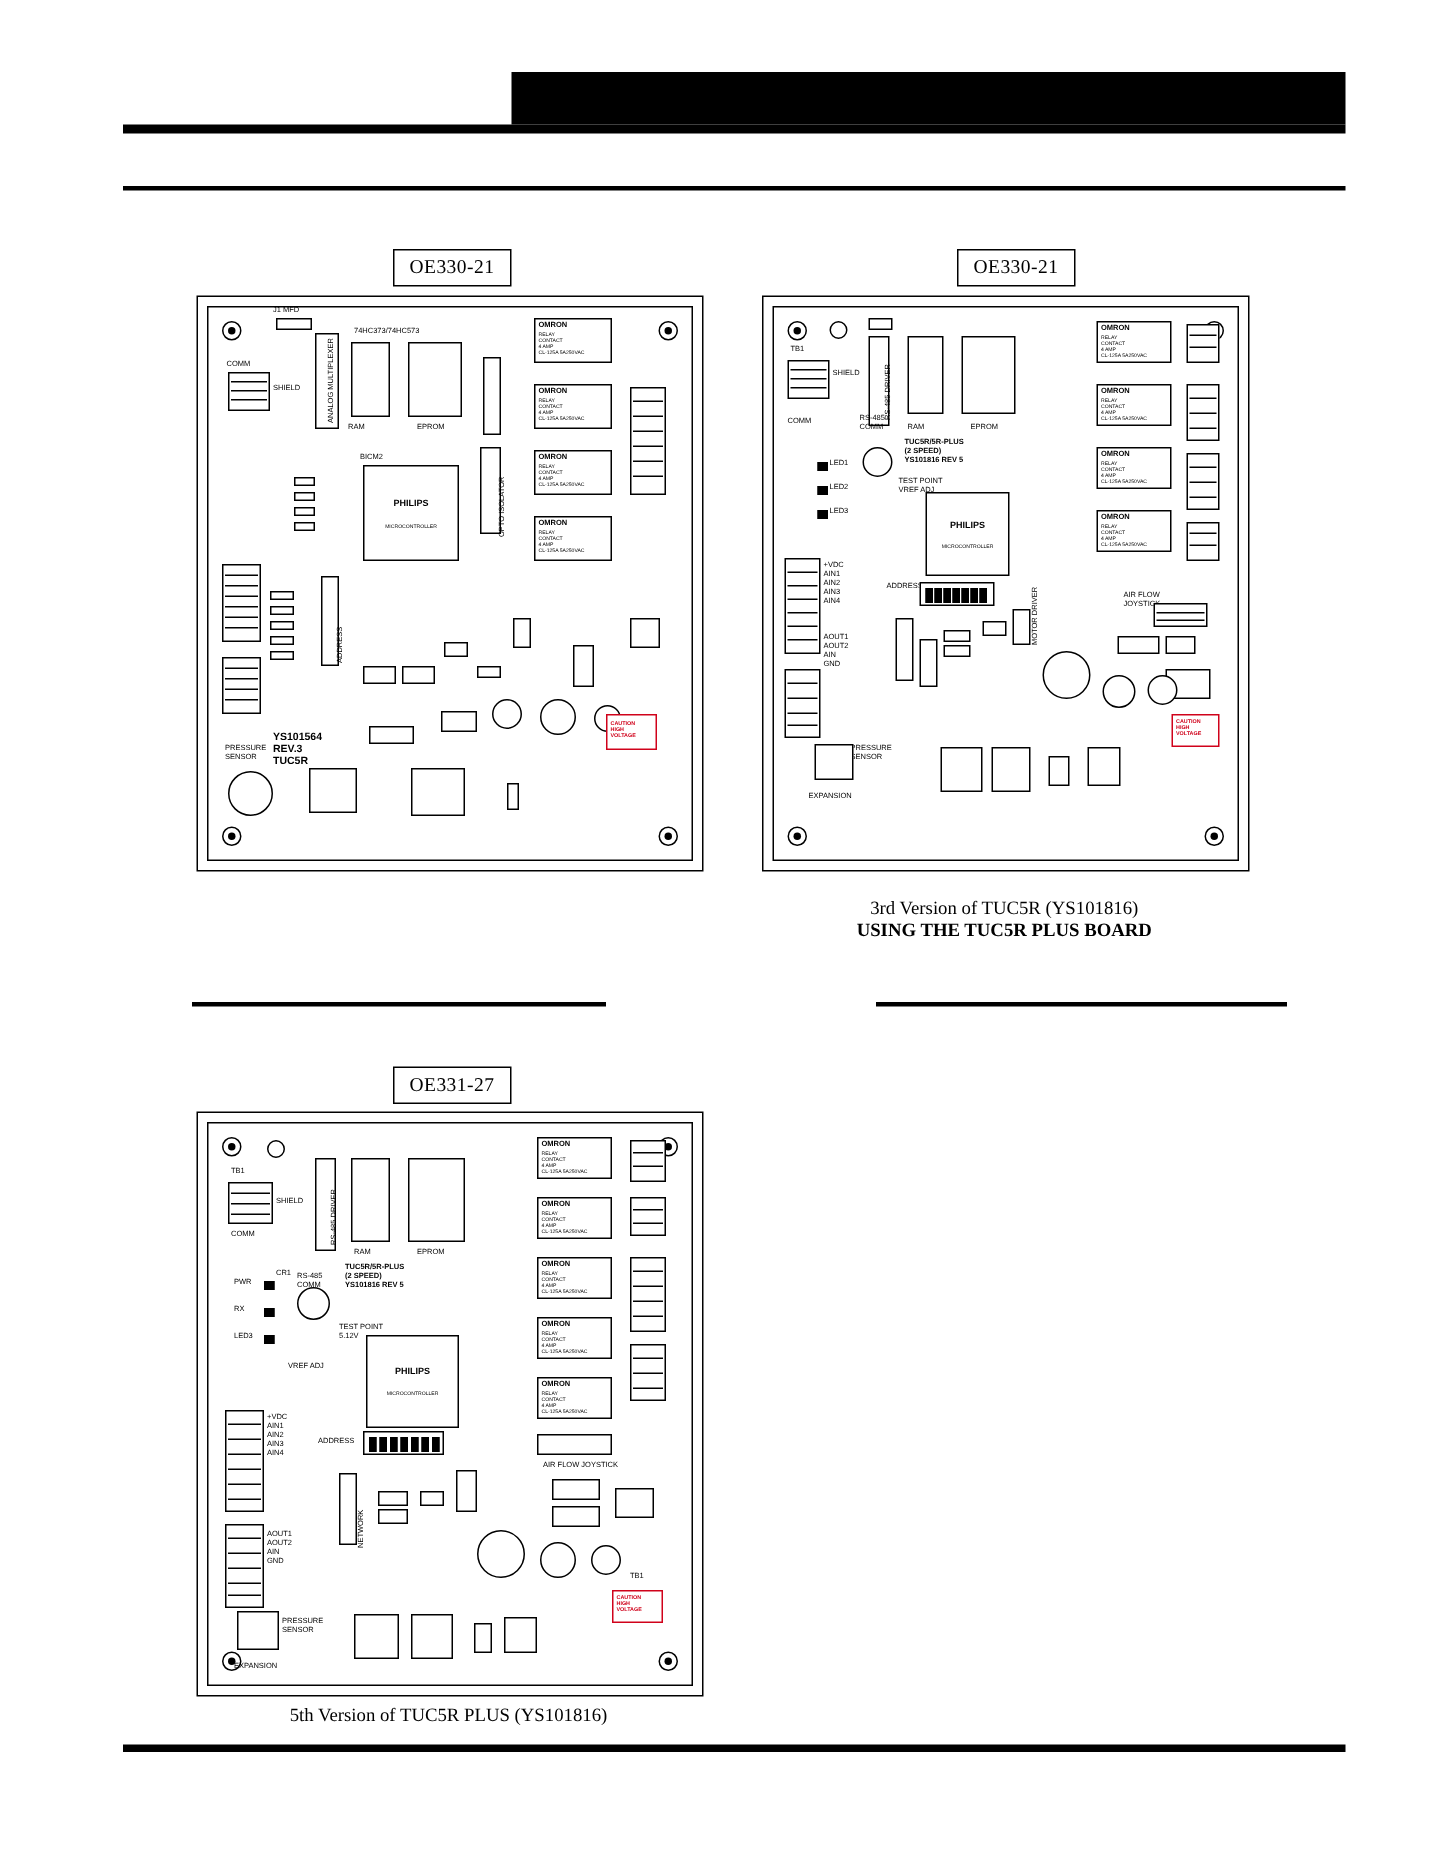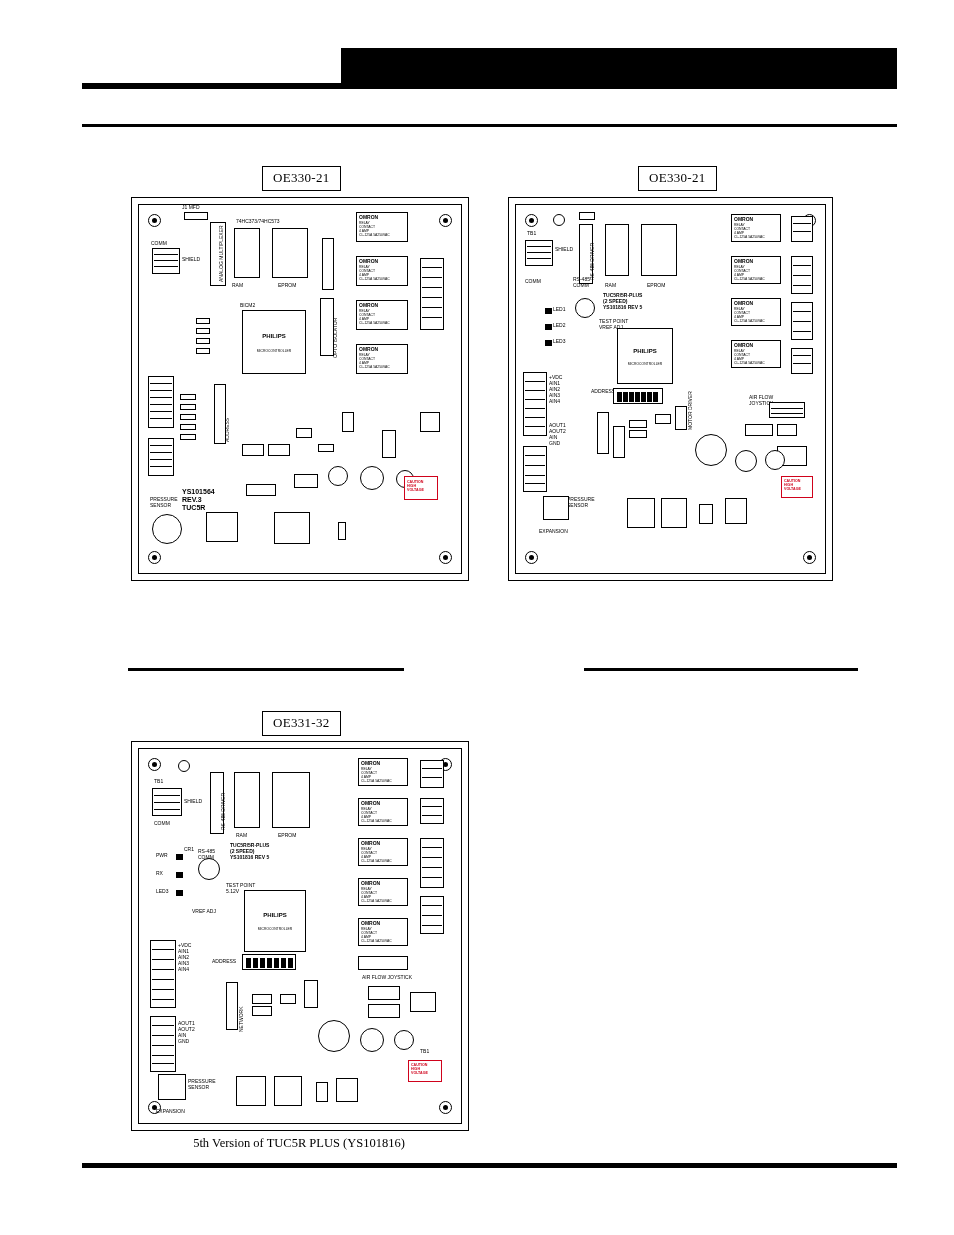--- a/index.html
+++ b/index.html
@@ -451,25 +451,27 @@
     <div class="cmp" style="left:190px;top:306px;width:12px;height:18px;"></div>
     <div class="cmp" style="left:216px;top:300px;width:20px;height:24px;"></div>
 
     <div class="redbox" style="left:272px;top:278px;width:30px;height:20px;">
       <span class="redtxt" style="left:2px;top:2px;">CAUTION
 HIGH
 VOLTAGE</span>
     </div>
   </div>
 
+  <div class="caption" style="left:508px;top:598px;width:323px;">3rd Version of TUC5R (YS101816)</div>
+  <div class="caption bold" style="left:508px;top:613px;width:323px;">USING THE TUC5R PLUS BOARD</div>
 
   <div class="mid-rule"></div>
   <div class="mid-rule-white"></div>
 
-  <div class="oe-label" style="left:262px;top:711px;">OE331-32</div>
+  <div class="oe-label" style="left:262px;top:711px;">OE331-27</div>
 
   <div class="board" style="left:131px;top:741px;width:336px;height:388px;">
     <div class="inner"></div>
 
     <div class="corner-hole" style="left:16px;top:16px;"></div>
     <div class="corner-hole" style="right:16px;top:16px;"></div>
     <div class="corner-hole" style="left:16px;bottom:16px;"></div>
     <div class="corner-hole" style="right:16px;bottom:16px;"></div>
 
     <div class="txt" style="left:22px;top:36px;">TB1</div>

